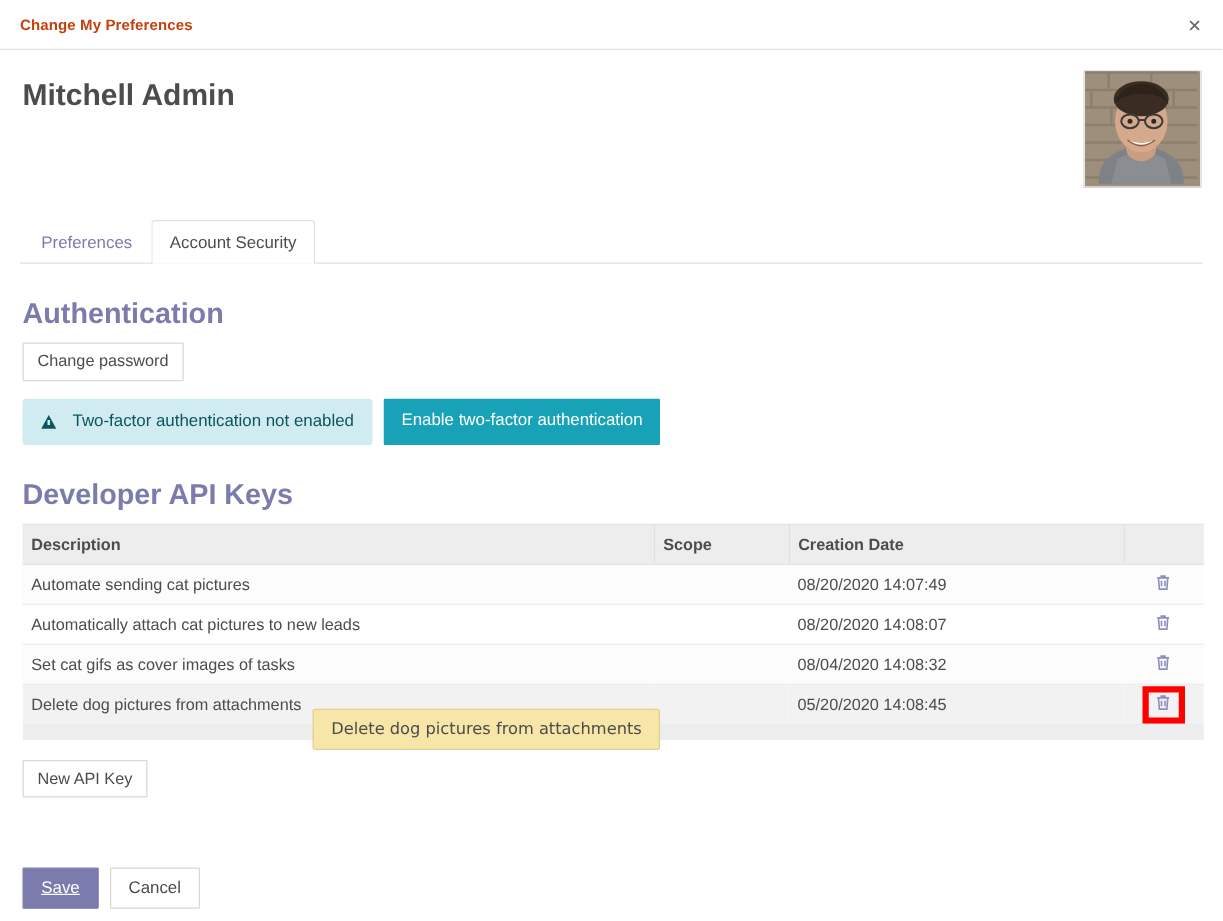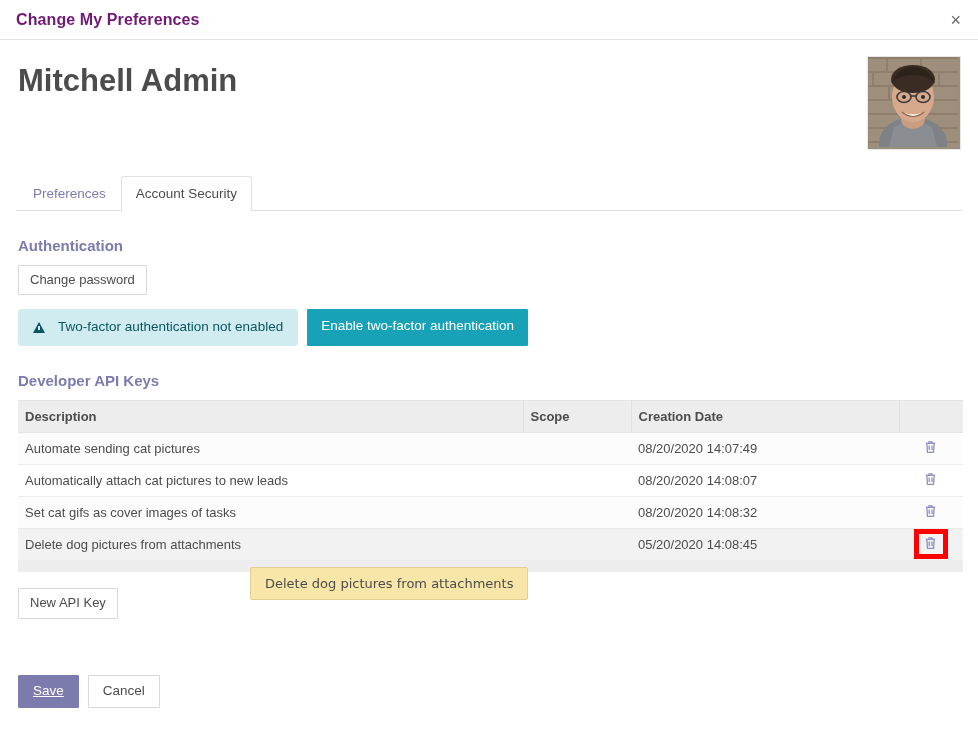--- a/index.html
+++ b/index.html
@@ -21,23 +21,23 @@
   .modal-header {
     position: relative;
     height: 40px;
     border-bottom: 1px solid #dee2e6;
     display: flex;
     align-items: center;
     padding: 0 16px;
     box-sizing: border-box;
   }
   .modal-title {
-    font-size: 16px;
+    font-size: 12px;
     font-weight: bold;
-    color: #701a75;
+    color: #c2410c;
     letter-spacing: .1px;
   }
   .modal-close {
     position: absolute;
     right: 13px;
     top: 50%;
     transform: translateY(-50%);
     font-size: 18px;
     line-height: 1;
     color: #666;
@@ -53,21 +53,21 @@
     padding: 16px 16px 0 16px;
     position: relative;
   }
 
   .record-head {
     display: flex;
     align-items: flex-start;
     justify-content: space-between;
   }
   .record-name {
-    font-size: 31px;
+    font-size: 24px;
     font-weight: bold;
     color: #4c4c4c;
     margin: 8px 0 0 2px;
     line-height: 1.1;
   }
   .avatar {
     width: 92px;
     height: 92px;
     margin-right: 1px;
     border: 1px solid #e7e7e7;
@@ -99,21 +99,21 @@
   .tab.active {
     color: #4c4c4c;
     background: #ffffff;
     border-color: #dee2e6 #dee2e6 #ffffff;
     border-radius: 3px 3px 0 0;
   }
 
   
   .section-title {
     color: #7c7bad;
-    font-size: 15px;
+    font-size: 23px;
     font-weight: bold;
     margin: 26px 0 10px 2px;
   }
   h2.section-title { line-height: 1.2; }
 
   .btn {
     font-family: "Liberation Sans", sans-serif;
     font-size: 13px;
     line-height: 1.4;
     padding: 5px 11px;
@@ -384,21 +384,21 @@
               <path d="M2.8 3.3l.7 9h6l.7-9"></path>
                 <path d="M5.2 5.6v4.4M8 5.6v4.4"></path>
             </svg>
           </span>
         </td>
       </tr>
 
       <tr>
         <td class="col-desc">Set cat gifs as cover images of tasks</td>
         <td class="col-scope"></td>
-        <td class="col-date">08/20/2020 14:08:32</td>
+        <td class="col-date">08/04/2020 14:08:32</td>
         <td class="col-act cell-action">
           <span class="trash">
             <svg width="13" height="14" viewBox="0 0 13 14" fill="none" stroke="currentColor" stroke-width="1.3">
               <path d="M1.8 3.3h9.4"></path>
                 <path d="M5 3.3V1.9h3v1.4"></path>
               <path d="M2.8 3.3l.7 9h6l.7-9"></path>
                 <path d="M5.2 5.6v4.4M8 5.6v4.4"></path>
             </svg>
           </span>
         </td>

